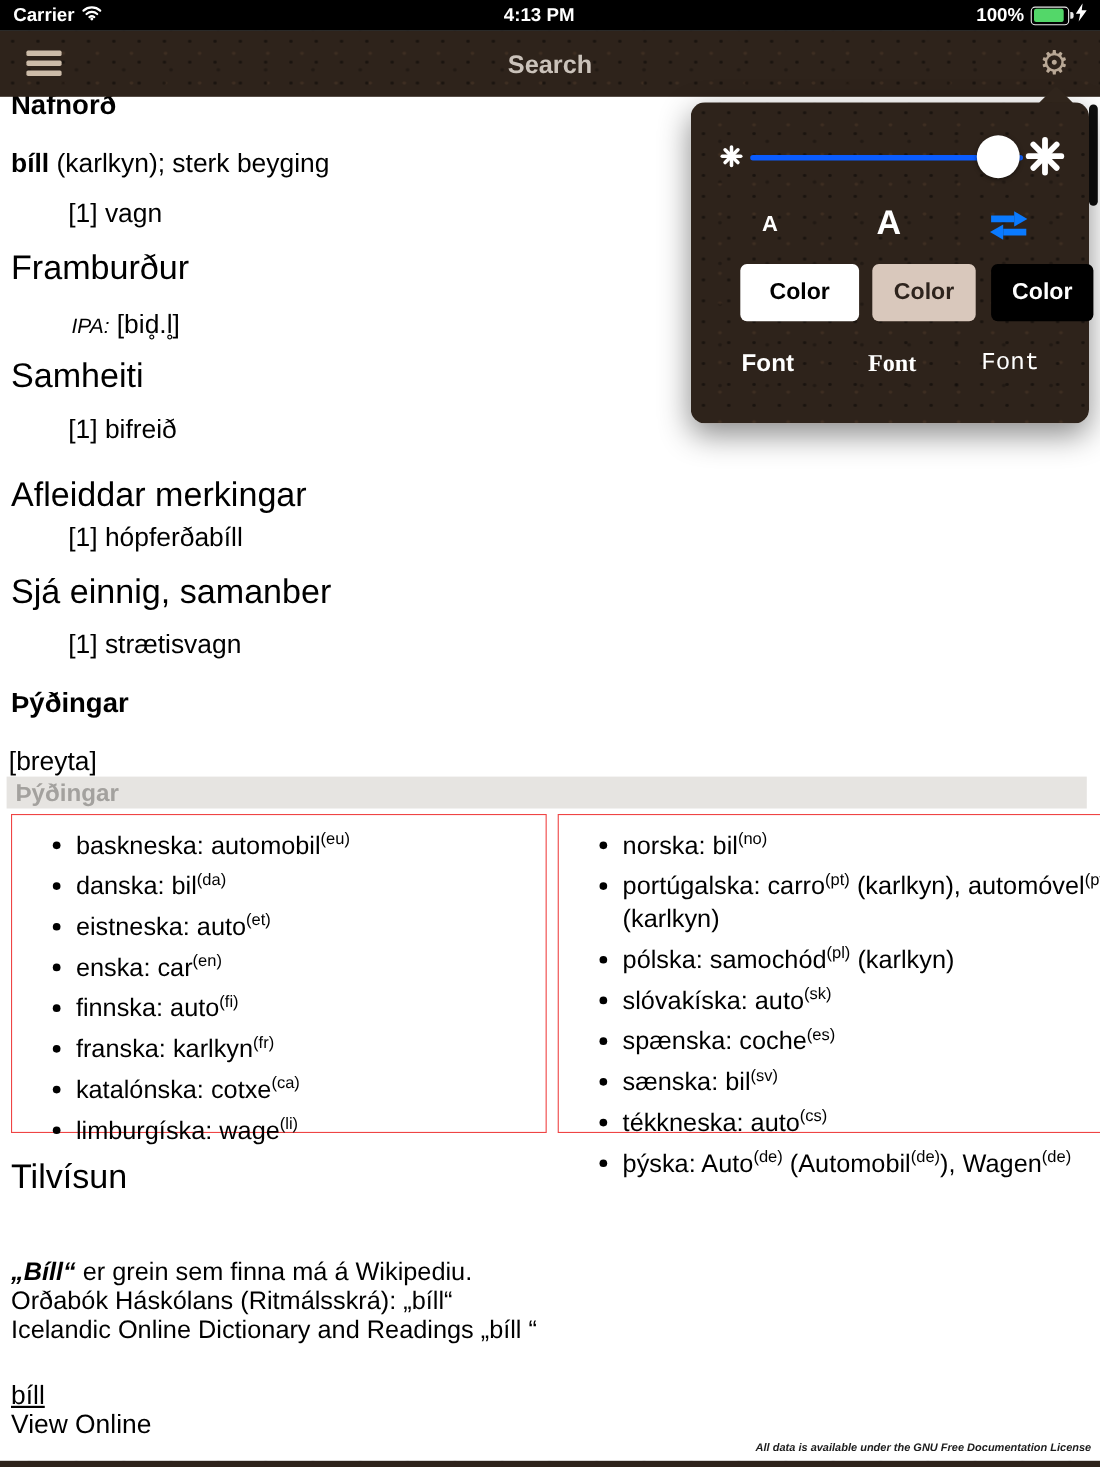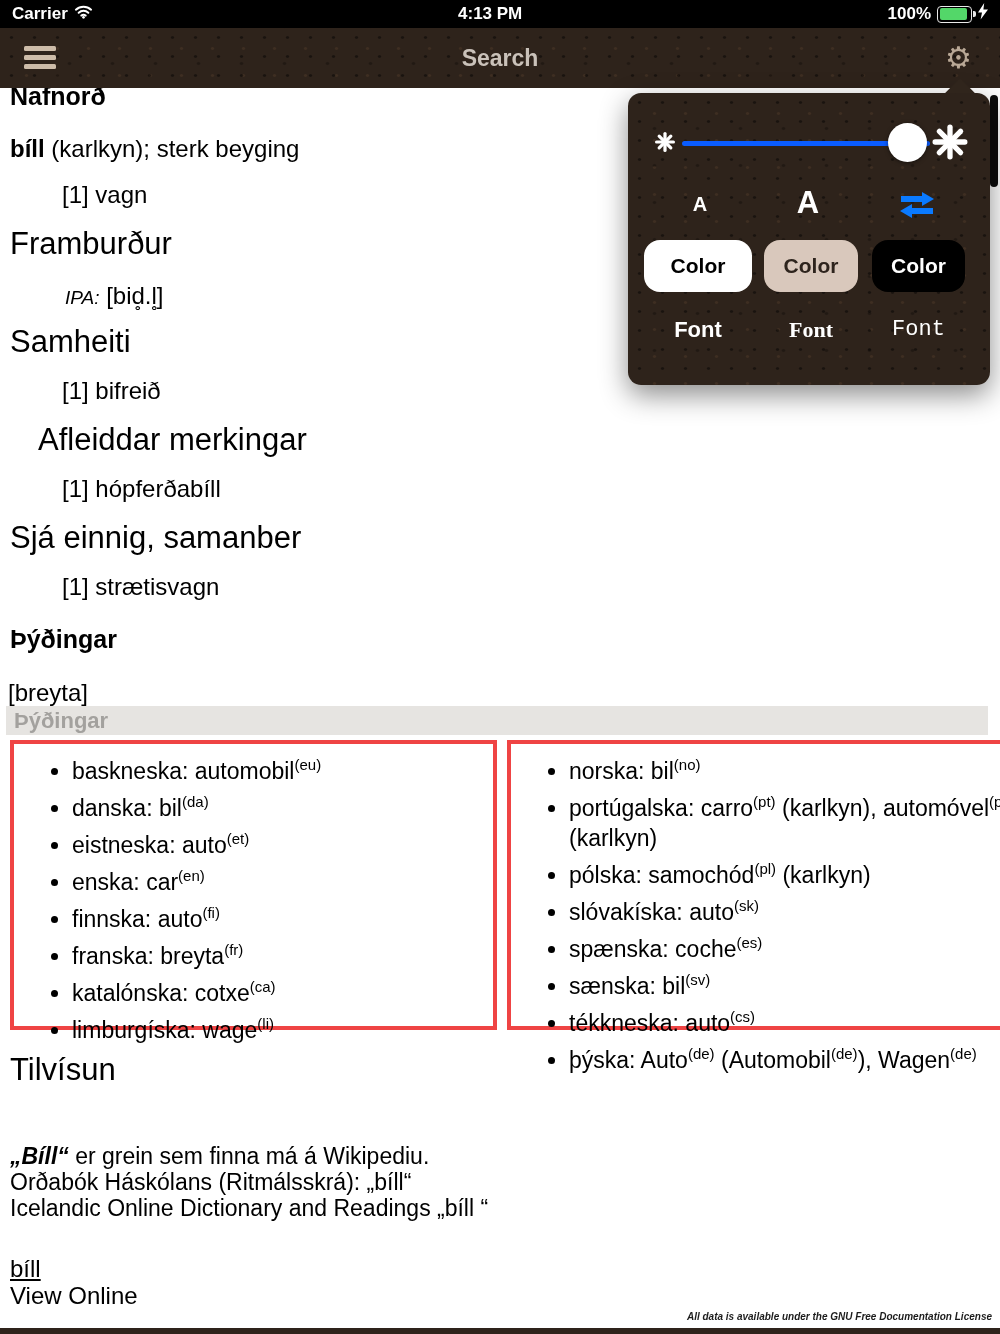--- a/index.html
+++ b/index.html
@@ -42,38 +42,38 @@
   .popover .tail{position:absolute;left:320px;top:-10px;width:24px;height:24px;background:#30251c;
     transform:rotate(45deg);border-radius:3px;}
   .pop-body{position:absolute;inset:0;border-radius:13px;}
   .ast{position:absolute;}
   .slider-track{position:absolute;left:54px;top:48px;width:248px;height:5px;background:#0a5cff;border-radius:3px;cursor:pointer;}
   .slider-thumb{position:absolute;left:260px;top:30px;width:39px;height:39px;background:#fff;border-radius:50%;
     box-shadow:0 1px 4px rgba(0,0,0,.5);cursor:pointer;}
   .size-small{position:absolute;left:56px;top:100px;width:32px;text-align:center;font-size:20px;font-weight:700;color:#fff;cursor:pointer;}
   .size-big{position:absolute;left:160px;top:92px;width:40px;text-align:center;font-size:31px;font-weight:700;color:#fff;cursor:pointer;}
   .swap{position:absolute;left:270px;top:98px;cursor:pointer;}
-  .color-btn{position:absolute;top:147px;height:52px;border-radius:16px;font-size:21px;font-weight:700;
-    text-align:center;line-height:52px;cursor:pointer;}
+  .color-btn{position:absolute;top:147px;height:52px;border-radius:6px;font-size:21px;font-weight:700;
+    text-align:center;line-height:52px;cursor:pointer;margin-left:29px;}
   .cb-white{left:16px;width:108px;background:#ffffff;color:#000;}
   .cb-sepia{left:136px;width:94px;background:#d9c8bc;color:#2e241d;}
   .cb-black{left:244px;width:93px;background:#000000;color:#fff;}
   .font-lbl{position:absolute;top:224px;text-align:center;color:#fff;font-size:22px;cursor:pointer;}
   .fl-sans{left:16px;width:108px;font-weight:700;font-family:"Liberation Sans", sans-serif;}
   .fl-serif{left:136px;width:94px;font-weight:700;font-family:"Liberation Serif", serif;}
   .fl-mono{left:244px;width:93px;font-weight:400;font-family:"Liberation Mono", monospace;}
   
   .abs{position:absolute;}
   .h2{font-size:31px;font-weight:400;}
   .h3{font-size:25px;font-weight:700;}
   .line{font-size:24px;}
   .ipa-label{font-style:italic;font-size:19px;}
   .graybar{position:absolute;left:6px;top:706px;width:982px;height:29px;background:#e6e4e1;
     color:#a3a19e;font-weight:700;font-size:22px;line-height:29px;padding-left:8px;box-sizing:border-box;}
-  .tcell{position:absolute;top:740px;height:290px;border:4px solid #ef4444;background:#fff;box-sizing:border-box;}
+  .tcell{position:absolute;top:740px;height:290px;border:1px solid #ef4444;background:#fff;box-sizing:border-box;}
   .tcell-left{left:10px;width:487px;}
   .tcell-right{left:507px;width:558px;}
   .tcell ul{margin:0;padding:12px 10px 0 58px;list-style:disc;}
   .tcell li{font-size:23px;line-height:30px;margin-bottom:7px;}
   .tcell sup{font-size:15px;line-height:0;}
   .refs{font-size:23px;line-height:26px;}
   .word-link{text-decoration:underline;cursor:pointer;}
   .view-online{cursor:pointer;}
   .license{position:absolute;right:8px;top:1311px;font-size:10px;font-style:italic;font-weight:600;color:#1c1c1c;}
   .bottombar{position:absolute;left:0;top:1328px;width:1000px;height:6px;}
@@ -174,42 +174,42 @@
 <div class="abs line" style="left:62px;top:181px;">[1] vagn</div>
 
 <div class="abs h2" style="left:10px;top:226px;">Framburður</div>
 
 <div class="abs line" style="left:65px;top:282px;"><span class="ipa-label">IPA:</span> <span>[bid̥.l̥]</span></div>
 
 <div class="abs h2" style="left:10px;top:324px;">Samheiti</div>
 
 <div class="abs line" style="left:62px;top:377px;">[1] bifreið</div>
 
-<div class="abs h2" style="left:10px;top:422px;margin-left:28px;">Afleiddar merkingar</div>
+<div class="abs h2" style="left:10px;top:432px;">Afleiddar merkingar</div>
 
 <div class="abs line" style="left:62px;top:475px;">[1] hópferðabíll</div>
 
 <div class="abs h2" style="left:10px;top:520px;">Sjá einnig, samanber</div>
 
 <div class="abs line" style="left:62px;top:573px;">[1] strætisvagn</div>
 
 <div class="abs h3" style="left:10px;top:625px;">Þýðingar</div>
 
 <div class="abs line" style="left:8px;top:679px;">[breyta]</div>
 
 <div class="graybar">Þýðingar</div>
 
 <div class="tcell tcell-left">
   <ul>
       <li><span>baskneska: automobil</span><sup>(eu)</sup></li>
       <li><span>danska: bil</span><sup>(da)</sup></li>
       <li><span>eistneska: auto</span><sup>(et)</sup></li>
       <li><span>enska: car</span><sup>(en)</sup></li>
       <li><span>finnska: auto</span><sup>(fi)</sup></li>
-      <li><span>franska: breyta</span><sup>(fr)</sup></li>
+      <li><span>franska: karlkyn</span><sup>(fr)</sup></li>
       <li><span>katalónska: cotxe</span><sup>(ca)</sup></li>
       <li><span>limburgíska: wage</span><sup>(li)</sup></li>
     </ul>
 </div>
 <div class="tcell tcell-right">
   <ul>
       <li><span>norska: bil</span><sup>(no)</sup></li>
       <li><span>portúgalska: carro</span><sup>(pt)</sup><span> (karlkyn), automóvel</span><sup>(pt)</sup><span> (karlkyn)</span></li>
       <li><span>pólska: samochód</span><sup>(pl)</sup><span> (karlkyn)</span></li>
       <li><span>slóvakíska: auto</span><sup>(sk)</sup></li>

